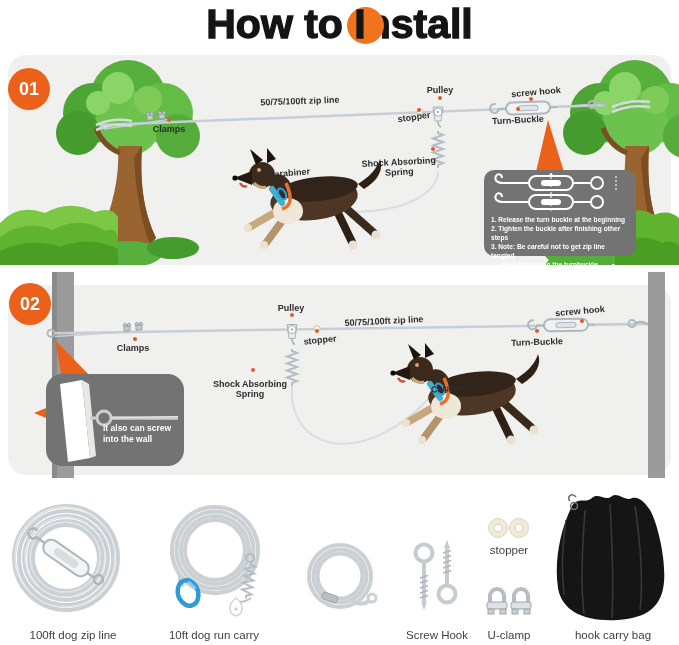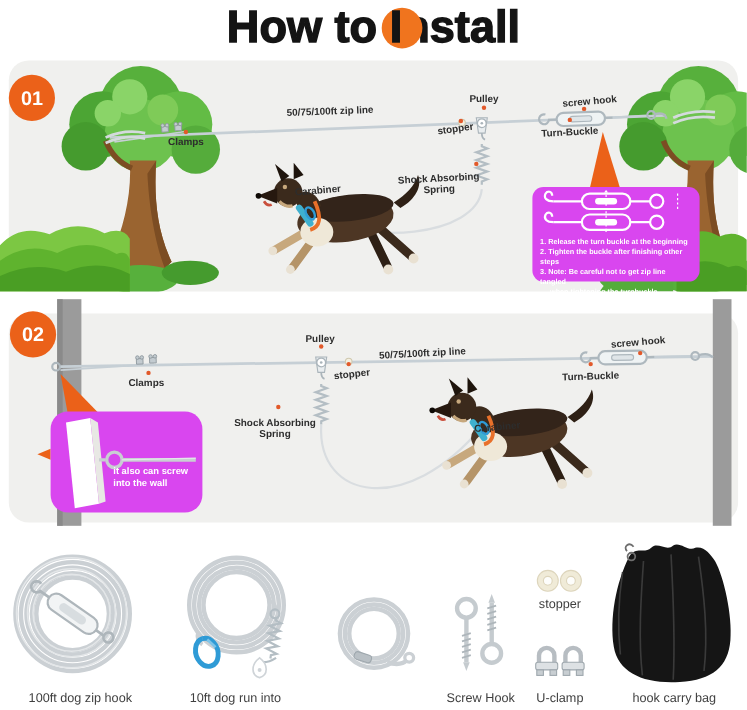--- a/index.html
+++ b/index.html
@@ -22,21 +22,21 @@
   .badge{position:absolute;width:42px;height:42px;border-radius:50%;background:#EB6119;
          color:#fff;font-weight:800;font-size:18px;line-height:42px;text-align:center;}
   #badge1{left:8px;top:68px;}
   #badge2{left:9px;top:283px;}
   
   .lbl{position:absolute;transform:translate(-50%,-50%);font-weight:700;font-size:9px;
        line-height:10px;color:#2D2D2D;white-space:nowrap;text-align:center;}
   .lbl.wrap{white-space:normal;width:82px;}
   .dot{position:absolute;width:4px;height:4px;border-radius:50%;background:#E2592A;}
   
-  .callout{position:absolute;background:#d946ef;box-sizing:border-box;}
+  .callout{position:absolute;background:#737373;box-sizing:border-box;}
   #callout1{left:484px;top:170px;width:152px;height:86px;border-radius:10px;padding:3px 7px 4px;}
   #callout1 .cl-line{font-weight:700;font-size:6.6px;line-height:9px;color:#fff;}
   #callout1 .cl-line:last-child{padding-left:9px;}
   #callout2{left:46px;top:374px;width:138px;height:92px;border-radius:16px;}
   #callout2 .cl-text{position:absolute;left:57px;top:49px;width:76px;font-weight:700;
          font-size:8.5px;line-height:11px;color:#fff;white-space:pre-line;}
   
   .plabel{position:absolute;transform:translateX(-50%);font-weight:400;font-size:11.5px;
           color:#3F3F3F;white-space:nowrap;}
 </style>
@@ -382,21 +382,21 @@
         <path d="M585,20 C583,50 580,90 584,124"></path>
         <path d="M610,14 C612,50 614,90 612,128"></path>
         <path d="M635,16 C640,50 644,86 640,120"></path>
         <path d="M566,30 Q560,70 564,105"></path>
       </g>
       <circle cx="574" cy="16" r="3.5" fill="none" stroke="#6E6E6E" stroke-width="1.6"></circle>
       <path d="M570,11 C566,7 572,2 576,7" stroke="#6E6E6E" stroke-width="1.6" fill="none"></path>
     </g>
   </svg>
 
-  <div class="plabel" style="left:73px;top:629px">100ft dog zip hook</div>
-  <div class="plabel" style="left:214px;top:629px">10ft dog run into</div>
+  <div class="plabel" style="left:73px;top:629px">100ft dog zip line</div>
+  <div class="plabel" style="left:214px;top:629px">10ft dog run carry</div>
   <div class="plabel" style="left:340px;top:651px">cable sling</div>
   <div class="plabel" style="left:437px;top:629px">Screw Hook</div>
   <div class="plabel" style="left:509px;top:544px">stopper</div>
   <div class="plabel" style="left:509px;top:629px">U-clamp</div>
   <div class="plabel" style="left:613px;top:629px">hook carry bag</div>
 
 </div>
 
 </body></html>

